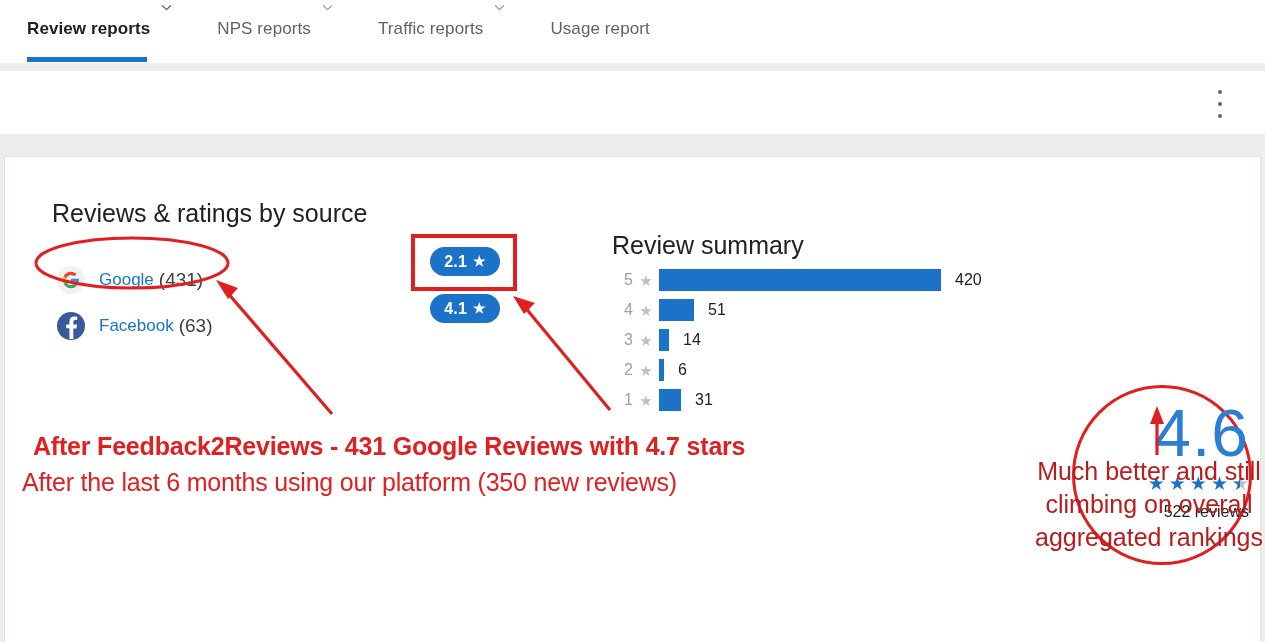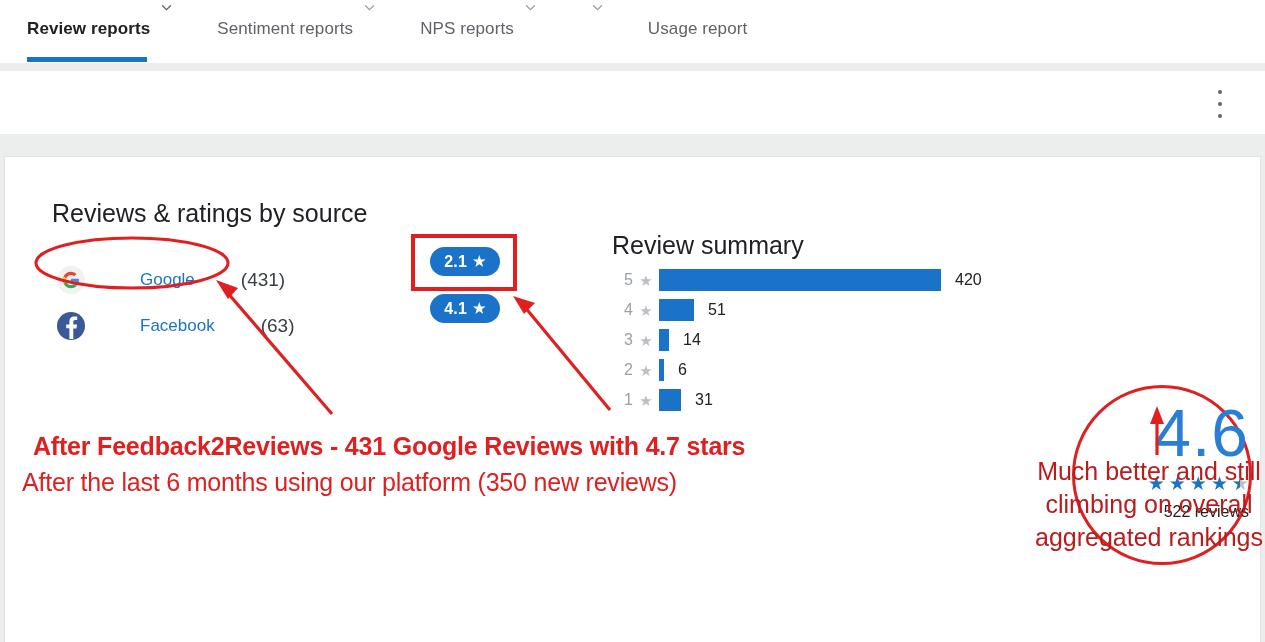--- a/index.html
+++ b/index.html
@@ -93,21 +93,20 @@
     white-space:nowrap;
   }
   #title-sources{left:47px;top:42px;}
   #title-summary{left:607px;top:42px;margin-top:32px;}
 
   
   .source-row{
     position:absolute;left:52px;
     display:flex;align-items:center;
     height:30px;
-    gap:41px;
   }
   #source-row-0{top:108px;}
   #source-row-1{top:154px;}
 
   .src-icon{
     width:28px;height:28px;border-radius:50%;
     display:flex;align-items:center;justify-content:center;
     flex:0 0 auto;
     margin-right:14px;
     overflow:hidden;
@@ -224,39 +223,32 @@
 
       <div class="tab active">
         <span class="tab-label">Review reports</span>
         <span class="caret">
           <svg width="13" height="13" viewBox="0 0 13 13">
               <path d="M2.5 4.8 L6.5 8.6 L10.5 4.8" fill="none" stroke="#5f6368" stroke-width="1.3" stroke-linecap="round"></path>
             </svg>
         </span>
       </div>
 
-      <div class="tab">
-        <span class="tab-label">Sentiment reports</span>
-        <span class="caret">
-          <svg width="13" height="13" viewBox="0 0 13 13">
-              <path d="M2.5 4.8 L6.5 8.6 L10.5 4.8" fill="none" stroke="#9aa0a6" stroke-width="1.3" stroke-linecap="round"></path>
-            </svg>
-        </span>
-      </div>
 
       <div class="tab">
         <span class="tab-label">NPS reports</span>
         <span class="caret">
           <svg width="13" height="13" viewBox="0 0 13 13">
               <path d="M2.5 4.8 L6.5 8.6 L10.5 4.8" fill="none" stroke="#9aa0a6" stroke-width="1.3" stroke-linecap="round"></path>
             </svg>
         </span>
       </div>
 
       <div class="tab">
+        <span class="tab-label">Traffic reports</span>
         <span class="caret">
           <svg width="13" height="13" viewBox="0 0 13 13">
               <path d="M2.5 4.8 L6.5 8.6 L10.5 4.8" fill="none" stroke="#9aa0a6" stroke-width="1.3" stroke-linecap="round"></path>
             </svg>
         </span>
       </div>
 
       <div class="tab">
         <span class="tab-label">Usage report</span>
       </div>

